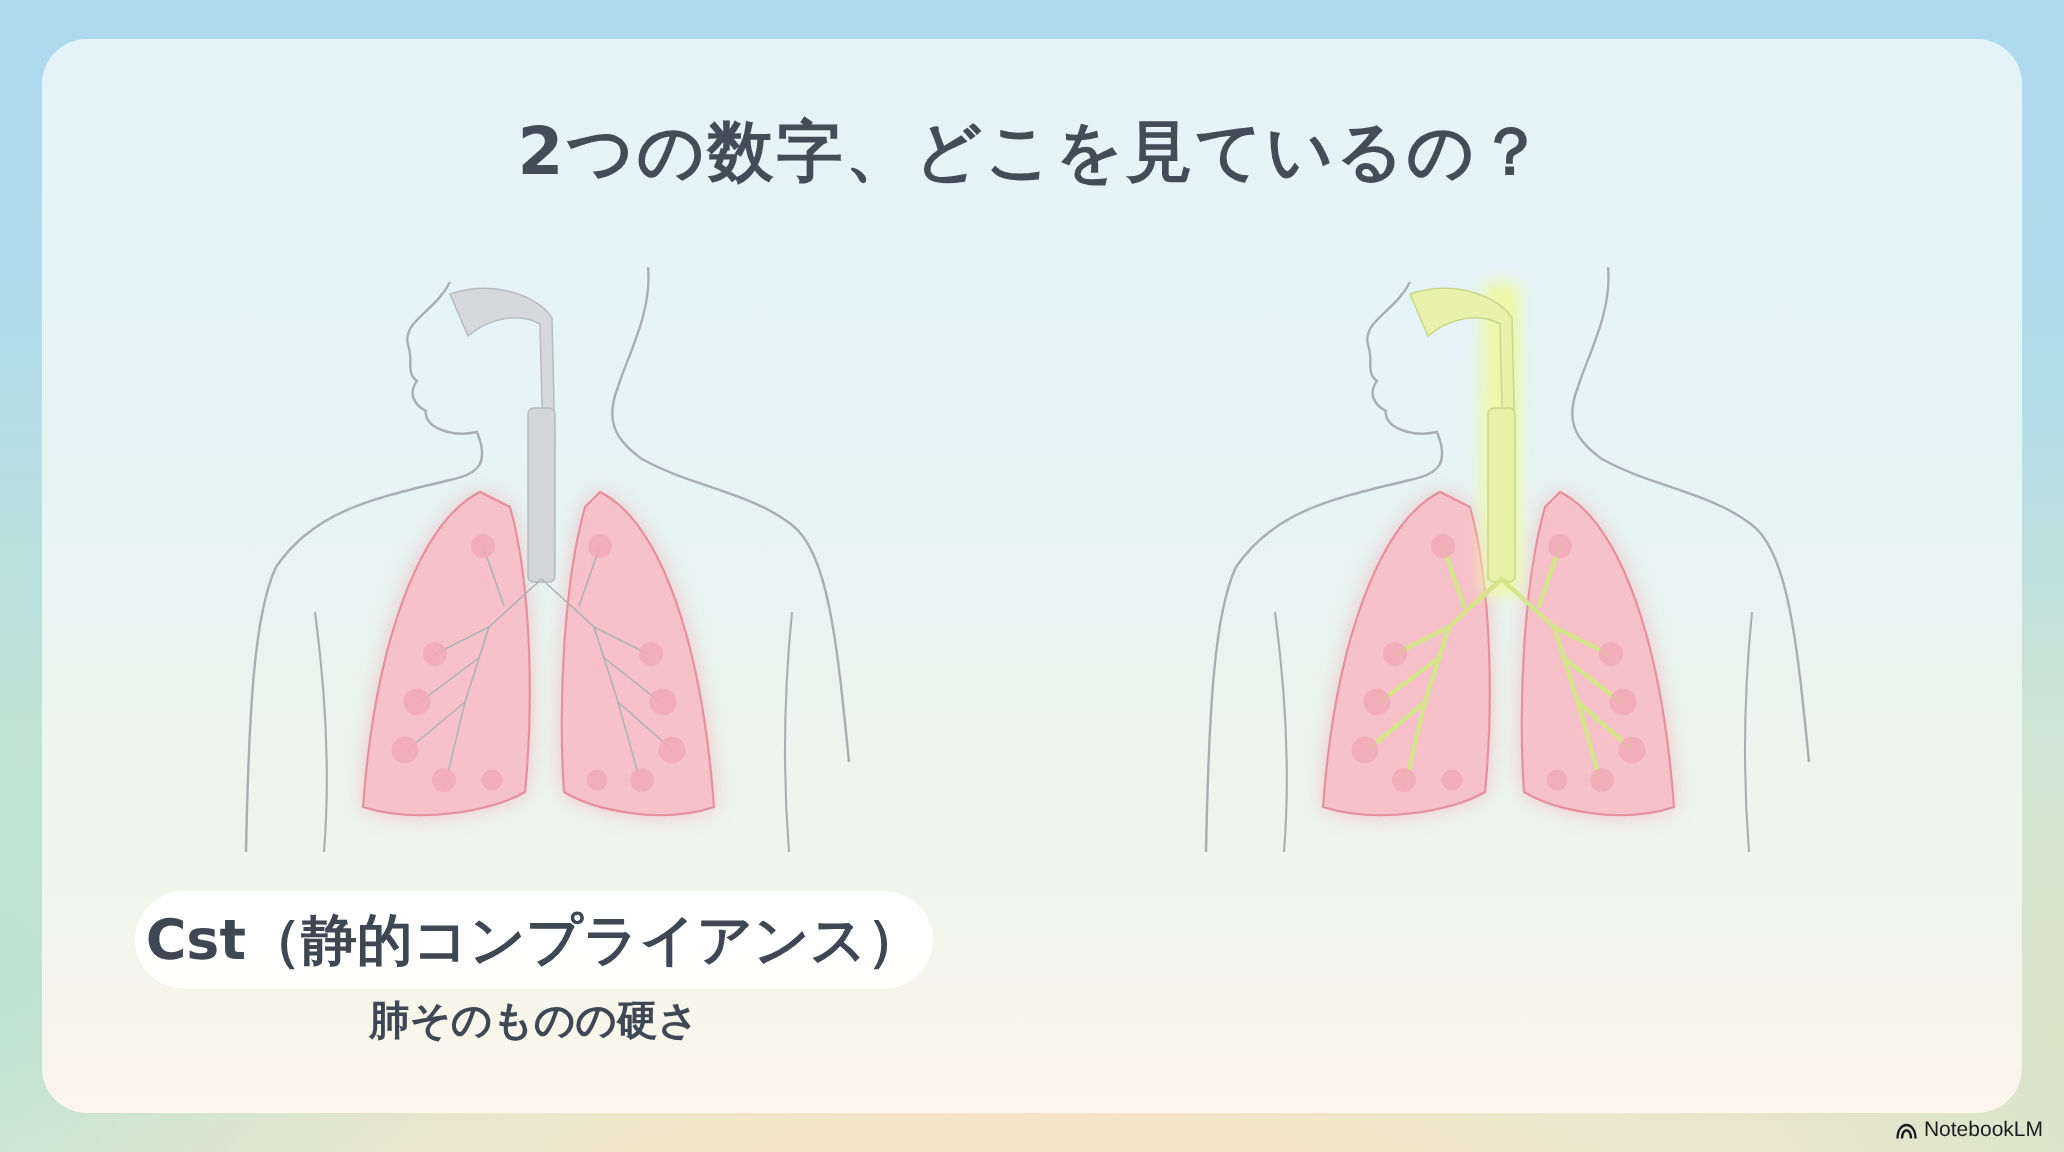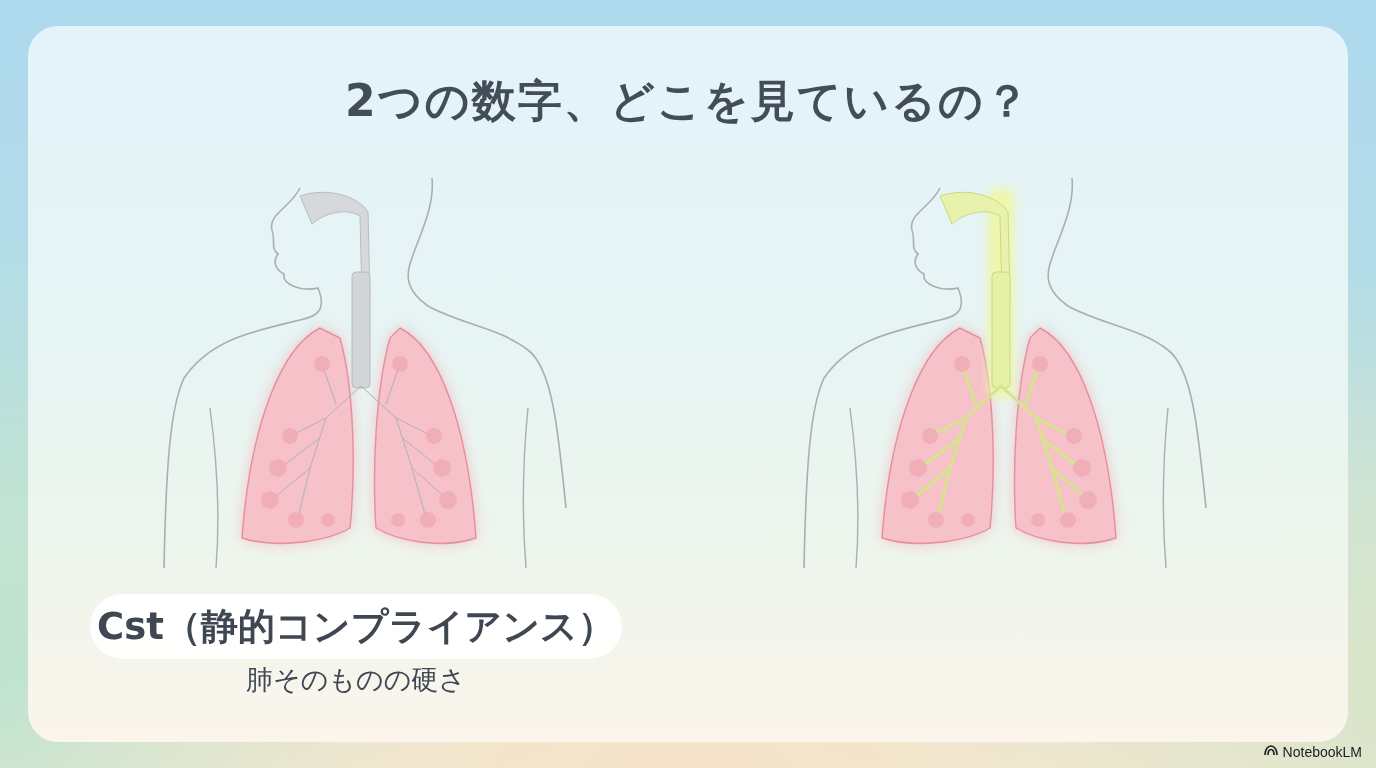--- a/index.html
+++ b/index.html
@@ -53,27 +53,28 @@
     }
     .pill.left { left: 62px; width: 532px; }
     .pill.right { left: 700px; width: 576px; }
     .desc {
       position: absolute;
       top: 636px;
       font-size: 27px;
       color: #3f4753;
       white-space: nowrap;
       text-align: center;
+      font-weight: bold;
     }
     .desc.left { left: 62px; width: 532px; }
     .desc.right { left: 650px; width: 676px; }
     .brand {
       position: absolute;
       right: 14px; bottom: 8px;
-      display: flex; align-items: flex-start; gap: 5px;
+      display: flex; align-items: flex-end; gap: 5px;
       font-family: "Liberation Sans", sans-serif;
       font-size: 14px;
       color: #1d1d1f;
     }
     .brand svg { width: 14px; height: 12px; }
   </style>
 </head>
 <body>
 
 <div class="card">

